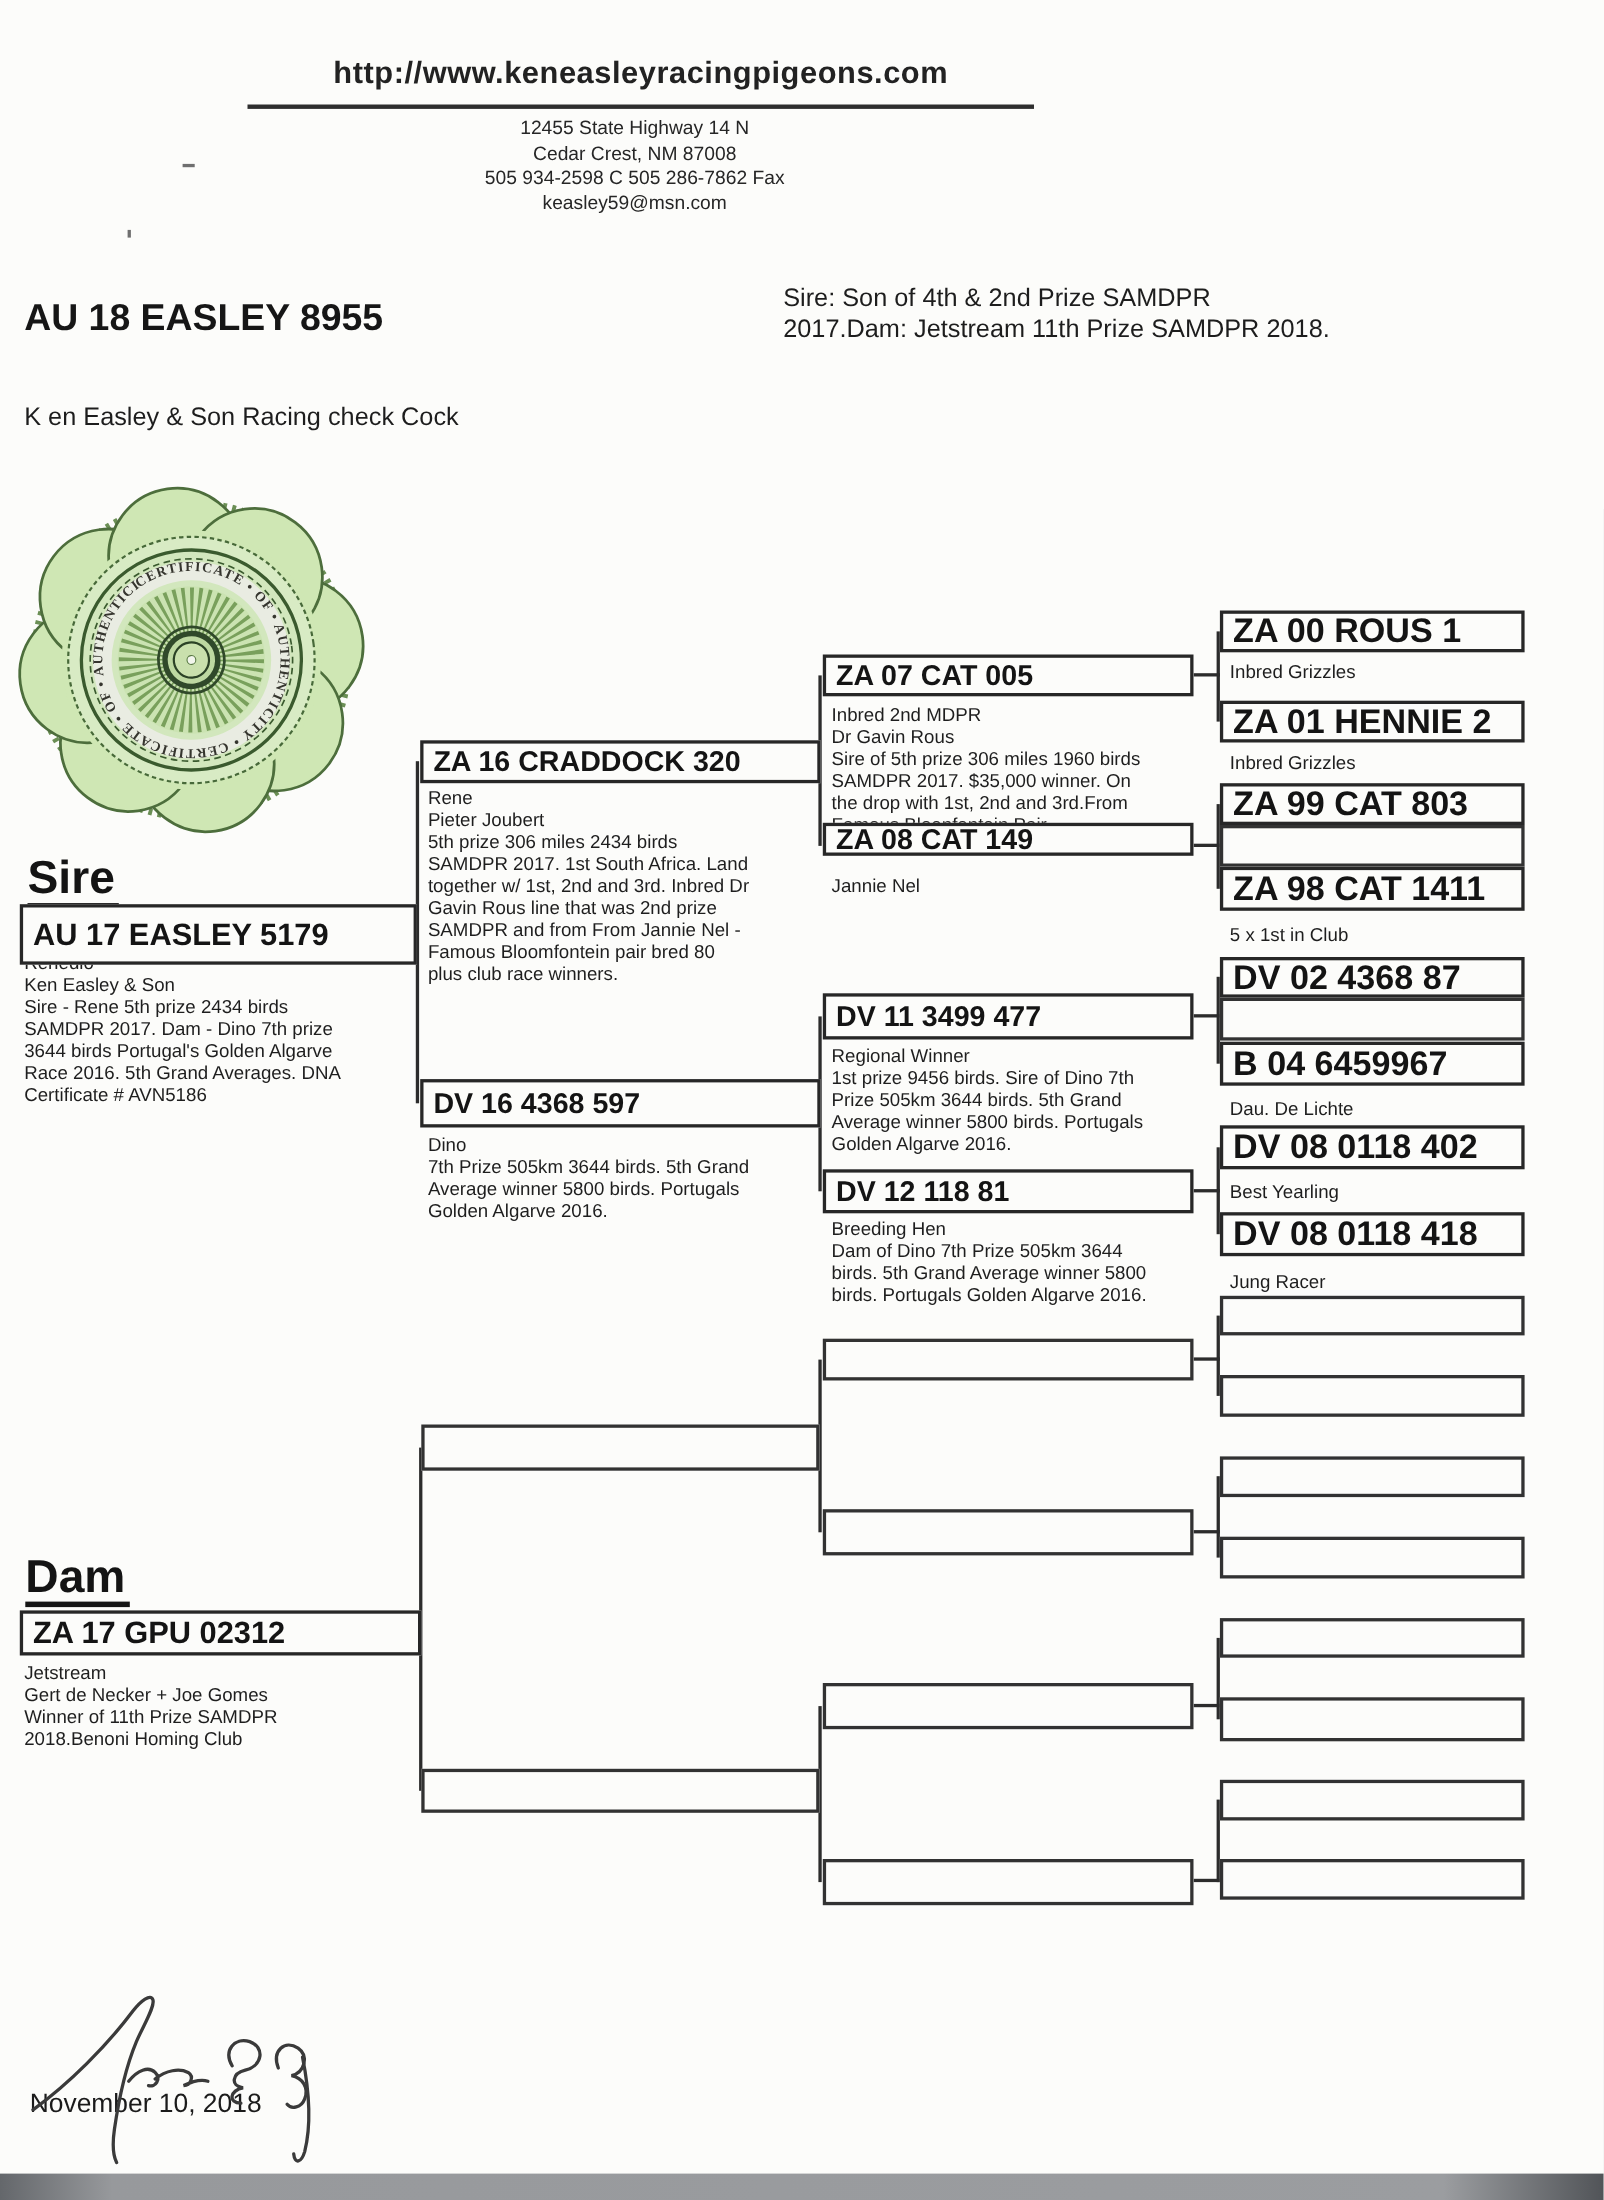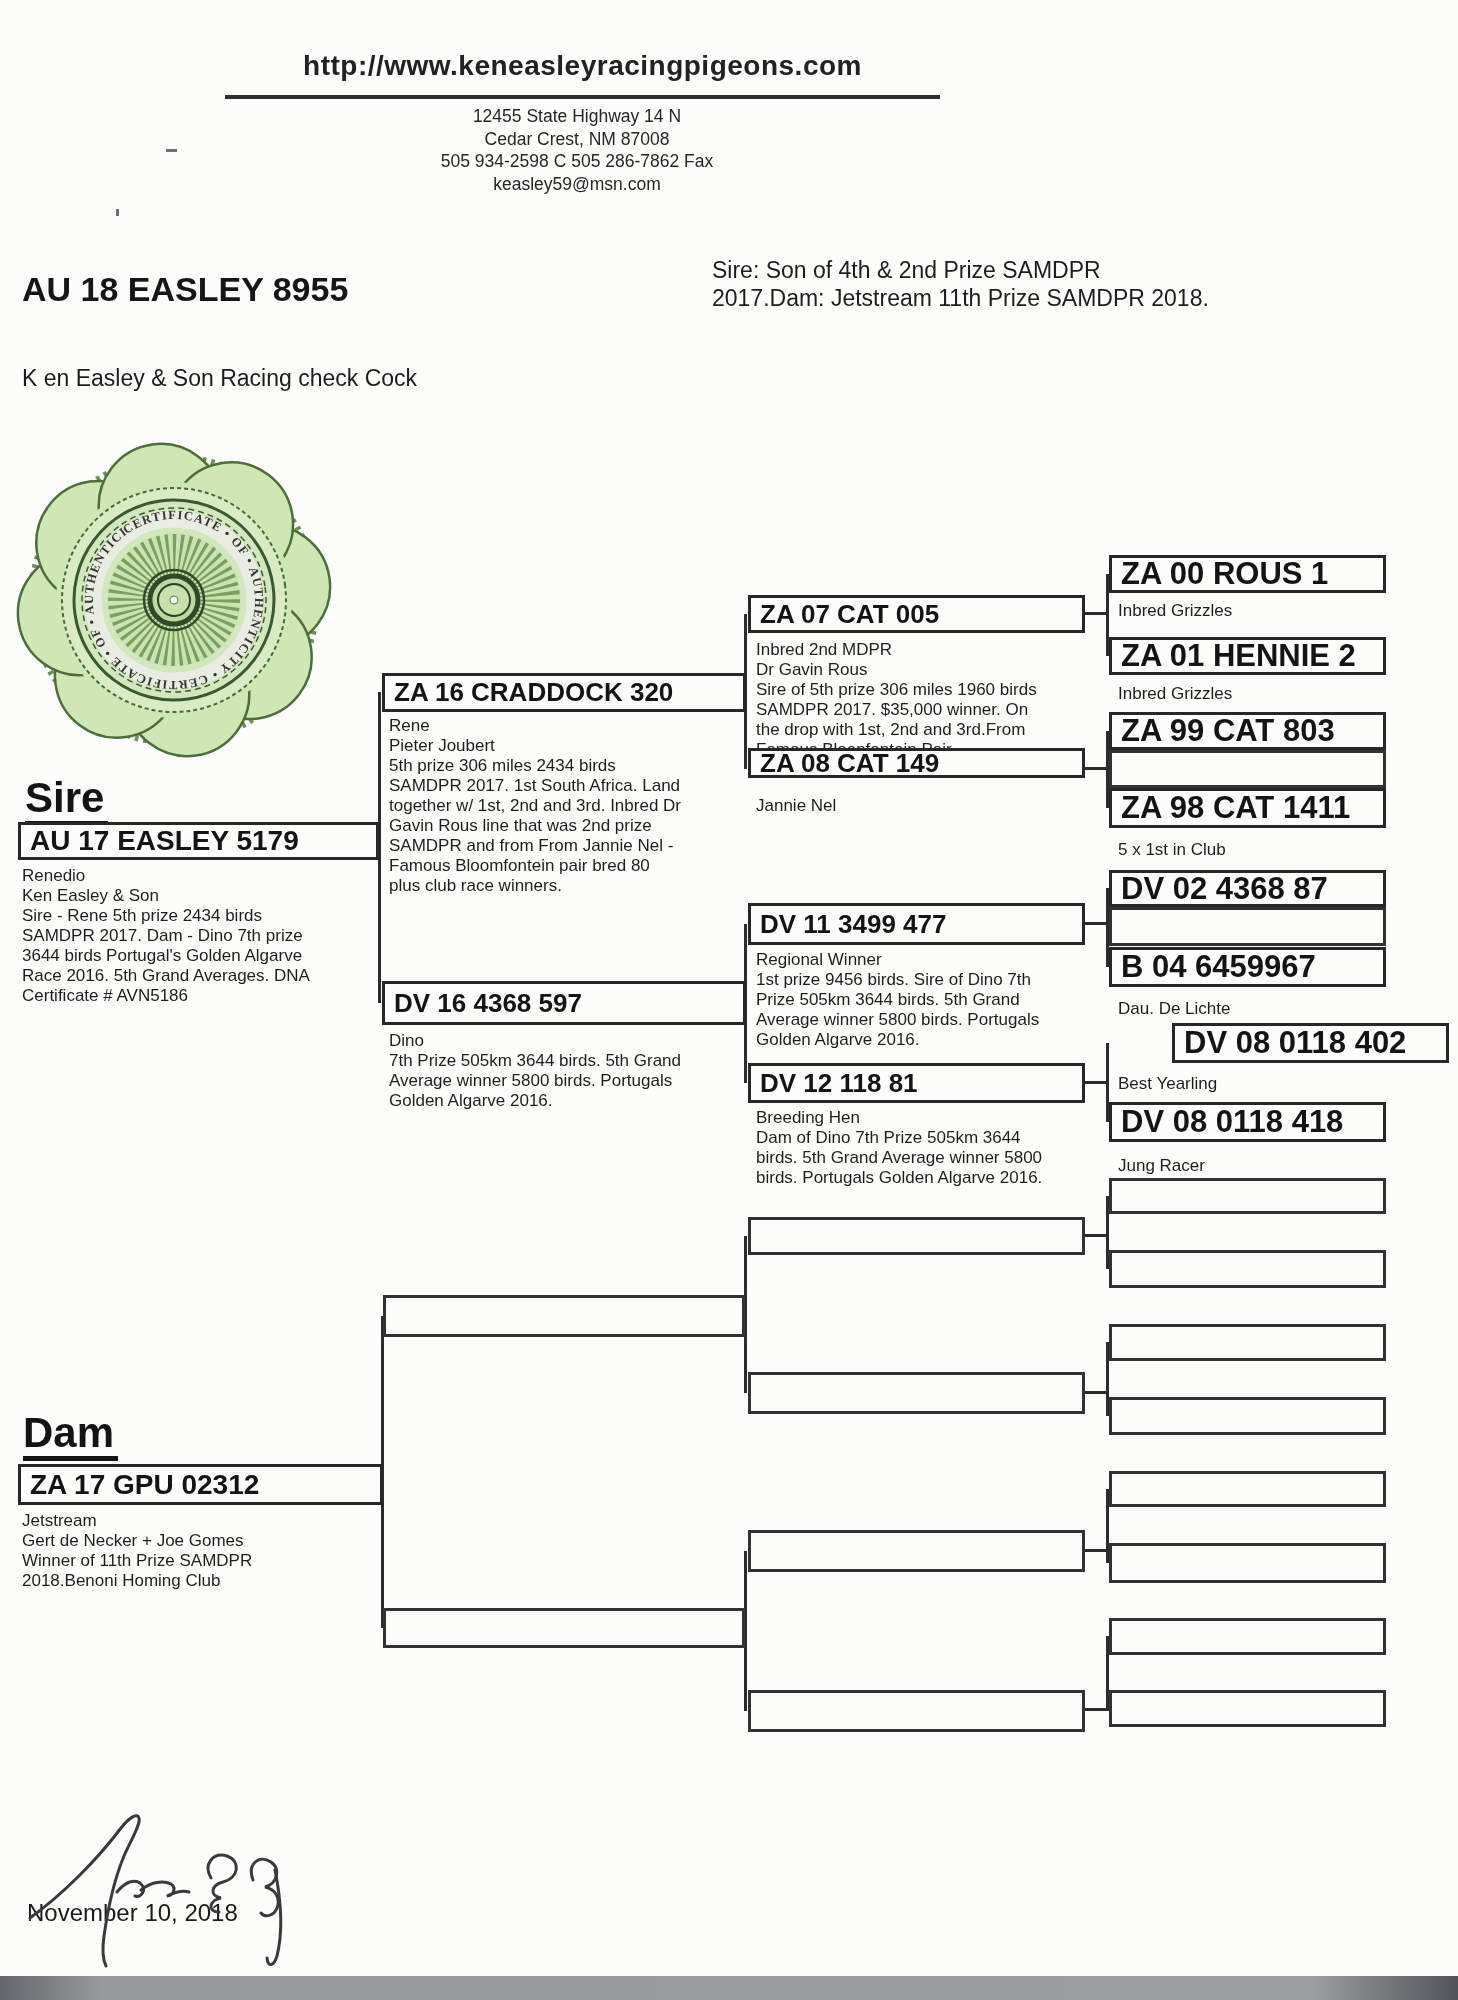--- a/index.html
+++ b/index.html
@@ -103,21 +103,21 @@
   <div class="hline" style="left:1085px;top:612px;width:24px;"></div>
   <div class="hline" style="left:1085px;top:767px;width:24px;"></div>
   <div class="hline" style="left:1085px;top:922px;width:24px;"></div>
   <div class="hline" style="left:1085px;top:1081px;width:24px;"></div>
   <div class="hline" style="left:1085px;top:1234px;width:24px;"></div>
   <div class="hline" style="left:1085px;top:1391px;width:24px;"></div>
   <div class="hline" style="left:1085px;top:1549px;width:24px;"></div>
   <div class="hline" style="left:1085px;top:1708px;width:24px;"></div>
 
   <div class="sec-h" style="left:25px;top:775px;">Sire</div>
-  <div class="nbox f28" style="left:18px;top:822px;width:361px;height:38px;">AU 17 EASLEY 5179</div>
+  <div class="nbox f28" style="left:18px;top:822px;width:361px;height:55px;">AU 17 EASLEY 5179</div>
   <div class="cap" style="left:22px;top:866px;width:360px;">Renedio
 Ken Easley &amp; Son
 Sire - Rene 5th prize 2434 birds
 SAMDPR 2017. Dam - Dino 7th prize
 3644 birds Portugal's Golden Algarve
 Race 2016. 5th Grand Averages. DNA
 Certificate # AVN5186</div>
 
   <div class="sec-h" style="left:23px;top:1410px;">Dam</div>
   <div class="nbox f28" style="left:18px;top:1464px;width:365px;height:41px;">ZA 17 GPU 02312</div>
@@ -186,21 +186,21 @@
 
   <div class="nbox f25" style="left:1109px;top:788px;width:277px;height:40px;">ZA 98 CAT 1411</div>
   <div class="cap" style="left:1118px;top:840px;width:265px;">5 x 1st in Club</div>
 
   <div class="nbox f25" style="left:1109px;top:870px;width:277px;height:37px;">DV 02 4368 87</div>
   <div class="ebox" style="left:1109px;top:907px;width:277px;height:39px;"></div>
 
   <div class="nbox f25" style="left:1109px;top:947px;width:277px;height:40px;">B 04 6459967</div>
   <div class="cap" style="left:1118px;top:999px;width:265px;">Dau. De Lichte</div>
 
-  <div class="nbox f25" style="left:1172px;top:1023px;width:277px;height:40px;">DV 08 0118 402</div>
+  <div class="nbox f25" style="left:1109px;top:1023px;width:277px;height:40px;">DV 08 0118 402</div>
   <div class="cap" style="left:1118px;top:1074px;width:265px;">Best Yearling</div>
 
   <div class="nbox f25" style="left:1109px;top:1102px;width:277px;height:40px;">DV 08 0118 418</div>
   <div class="cap" style="left:1118px;top:1156px;width:265px;">Jung Racer</div>
 
   <div class="ebox" style="left:1109px;top:1178px;width:277px;height:36px;"></div>
   <div class="ebox" style="left:1109px;top:1250px;width:277px;height:38px;"></div>
   <div class="ebox" style="left:1109px;top:1324px;width:277px;height:37px;"></div>
   <div class="ebox" style="left:1109px;top:1397px;width:277px;height:38px;"></div>
   <div class="ebox" style="left:1109px;top:1471px;width:277px;height:36px;"></div>

